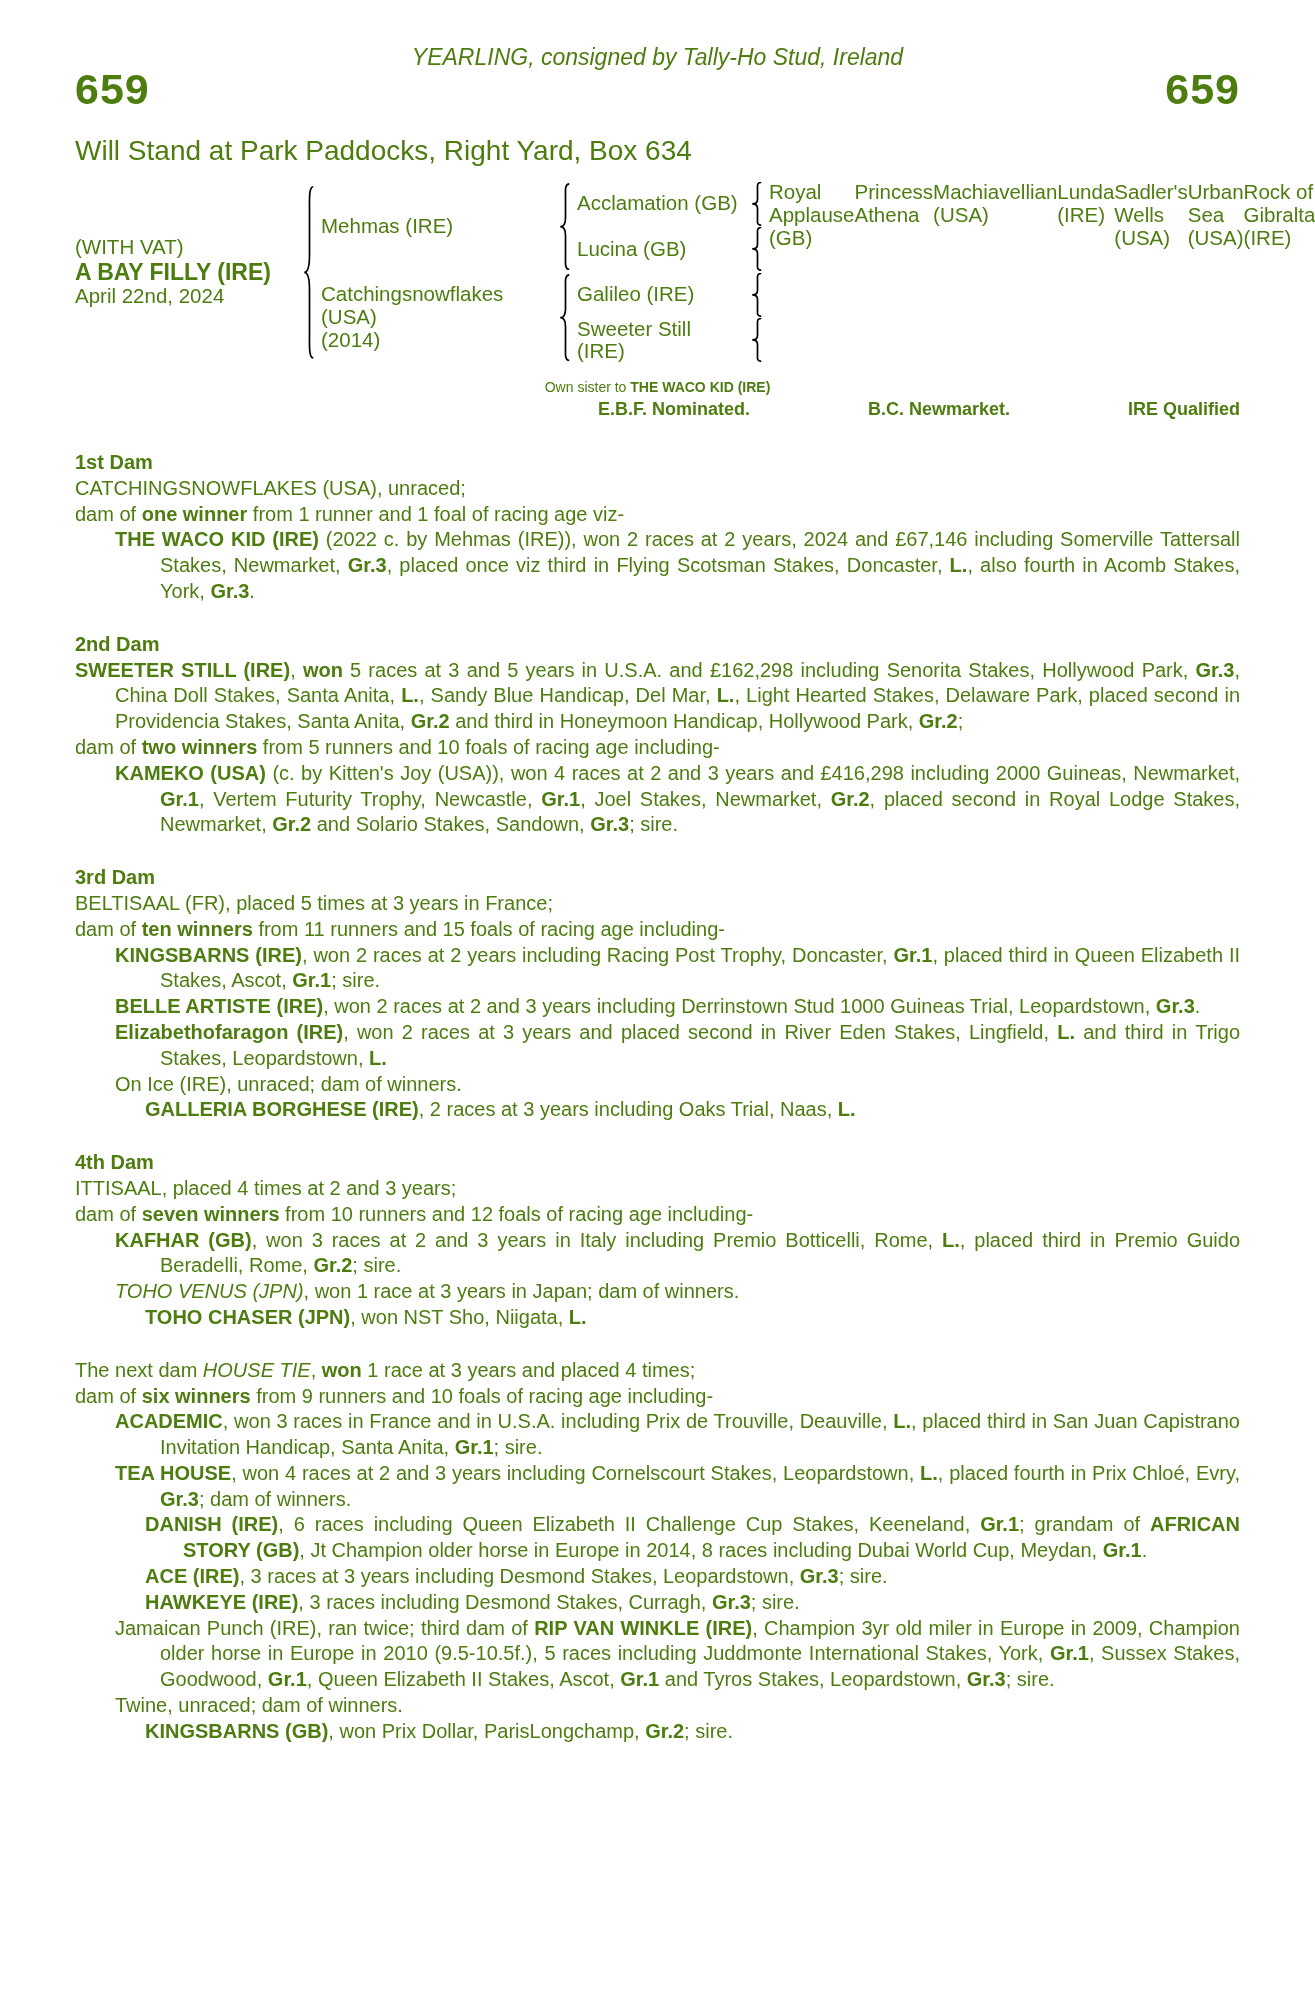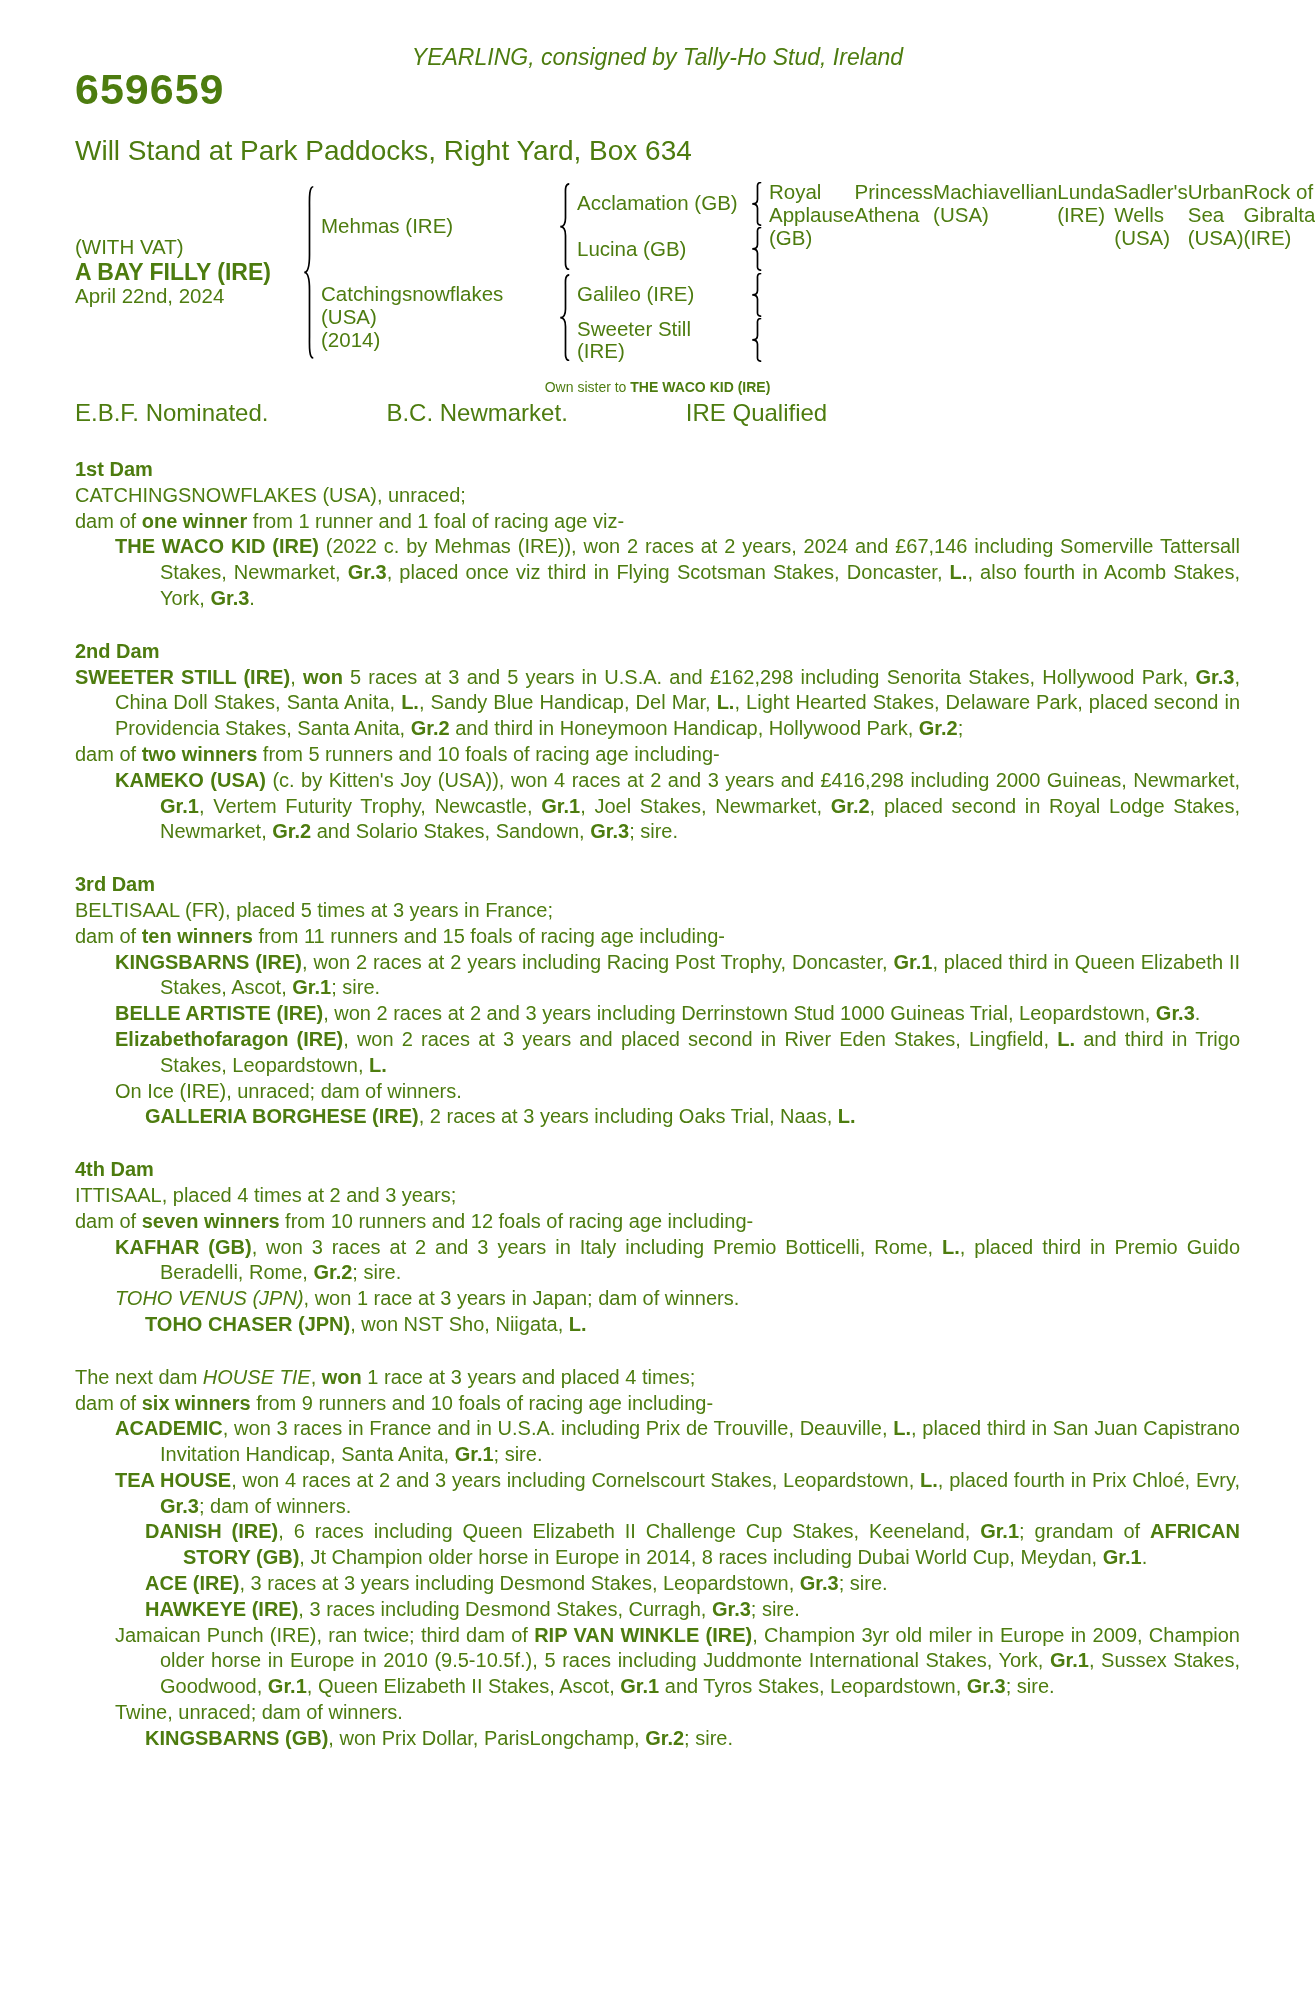--- a/index.html
+++ b/index.html
@@ -7,21 +7,21 @@
     position:relative;
     width:1315px; height:2000px;
     box-sizing:border-box;
     padding:28px 75px 0 75px;
     background:#ffffff;
     color:#4d7c0f;
     font-family:"Liberation Sans", sans-serif;
     overflow:hidden;
   }
   .consignor { text-align:center; font-style:italic; font-size:23px; margin-top:16px; }
-  .lot-row { display:flex; align-items:flex-end; margin-top:-6px; height:46px; }
+  .lot-row { display:flex; justify-content:space-between; align-items:flex-end; margin-top:-6px; height:46px; }
   .lot { font-size:43px; font-weight:bold; letter-spacing:1px; line-height:1; }
   .stand-line { font-size:28px; font-weight:normal; margin-top:24px; }
 
   
   .pedigree {
     margin-top:14px;
     display:grid;
     grid-template-columns:222px 24px 232px 24px 168px 24px auto;
     grid-template-rows:repeat(8, 22.75px);
     font-size:20.5px;
@@ -45,21 +45,21 @@
   .g2-4 { grid-column:5; grid-row:7/9; }
   .b-g3a { grid-column:6; grid-row:1/3; }
   .b-g3b { grid-column:6; grid-row:3/5; }
   .b-g3c { grid-column:6; grid-row:5/7; }
   .b-g3d { grid-column:6; grid-row:7/9; }
   .g3-list { grid-column:7; grid-row:1/9; display:flex; justify-content:space-between; }
   .g3-item { height:22.75px; }
 
   .own-sister { text-align:center; font-size:14px; margin-top:16px; }
   .own-sister .bold { font-weight:bold; }
-  .nominations { display:flex; justify-content:flex-start; gap:118px; font-weight:normal; font-size:24px; margin-top:4px; }
+  .nominations { display:flex; justify-content:flex-end; gap:118px; font-weight:bold; font-size:18px; margin-top:4px; }
 
   
   .sections { margin-top:30px; font-size:20px; line-height:25.8px; }
   .dam-section { margin-top:27px; }
   .dam-section:first-child { margin-top:0; }
   .dam-heading { font-weight:bold; }
   .para { margin:0; text-align:justify; }
   .level-0 { padding-left:40px;  text-indent:-40px; }
   .level-1 { padding-left:85px;  text-indent:-45px; }
   .level-2 { padding-left:108px; text-indent:-38px; }

